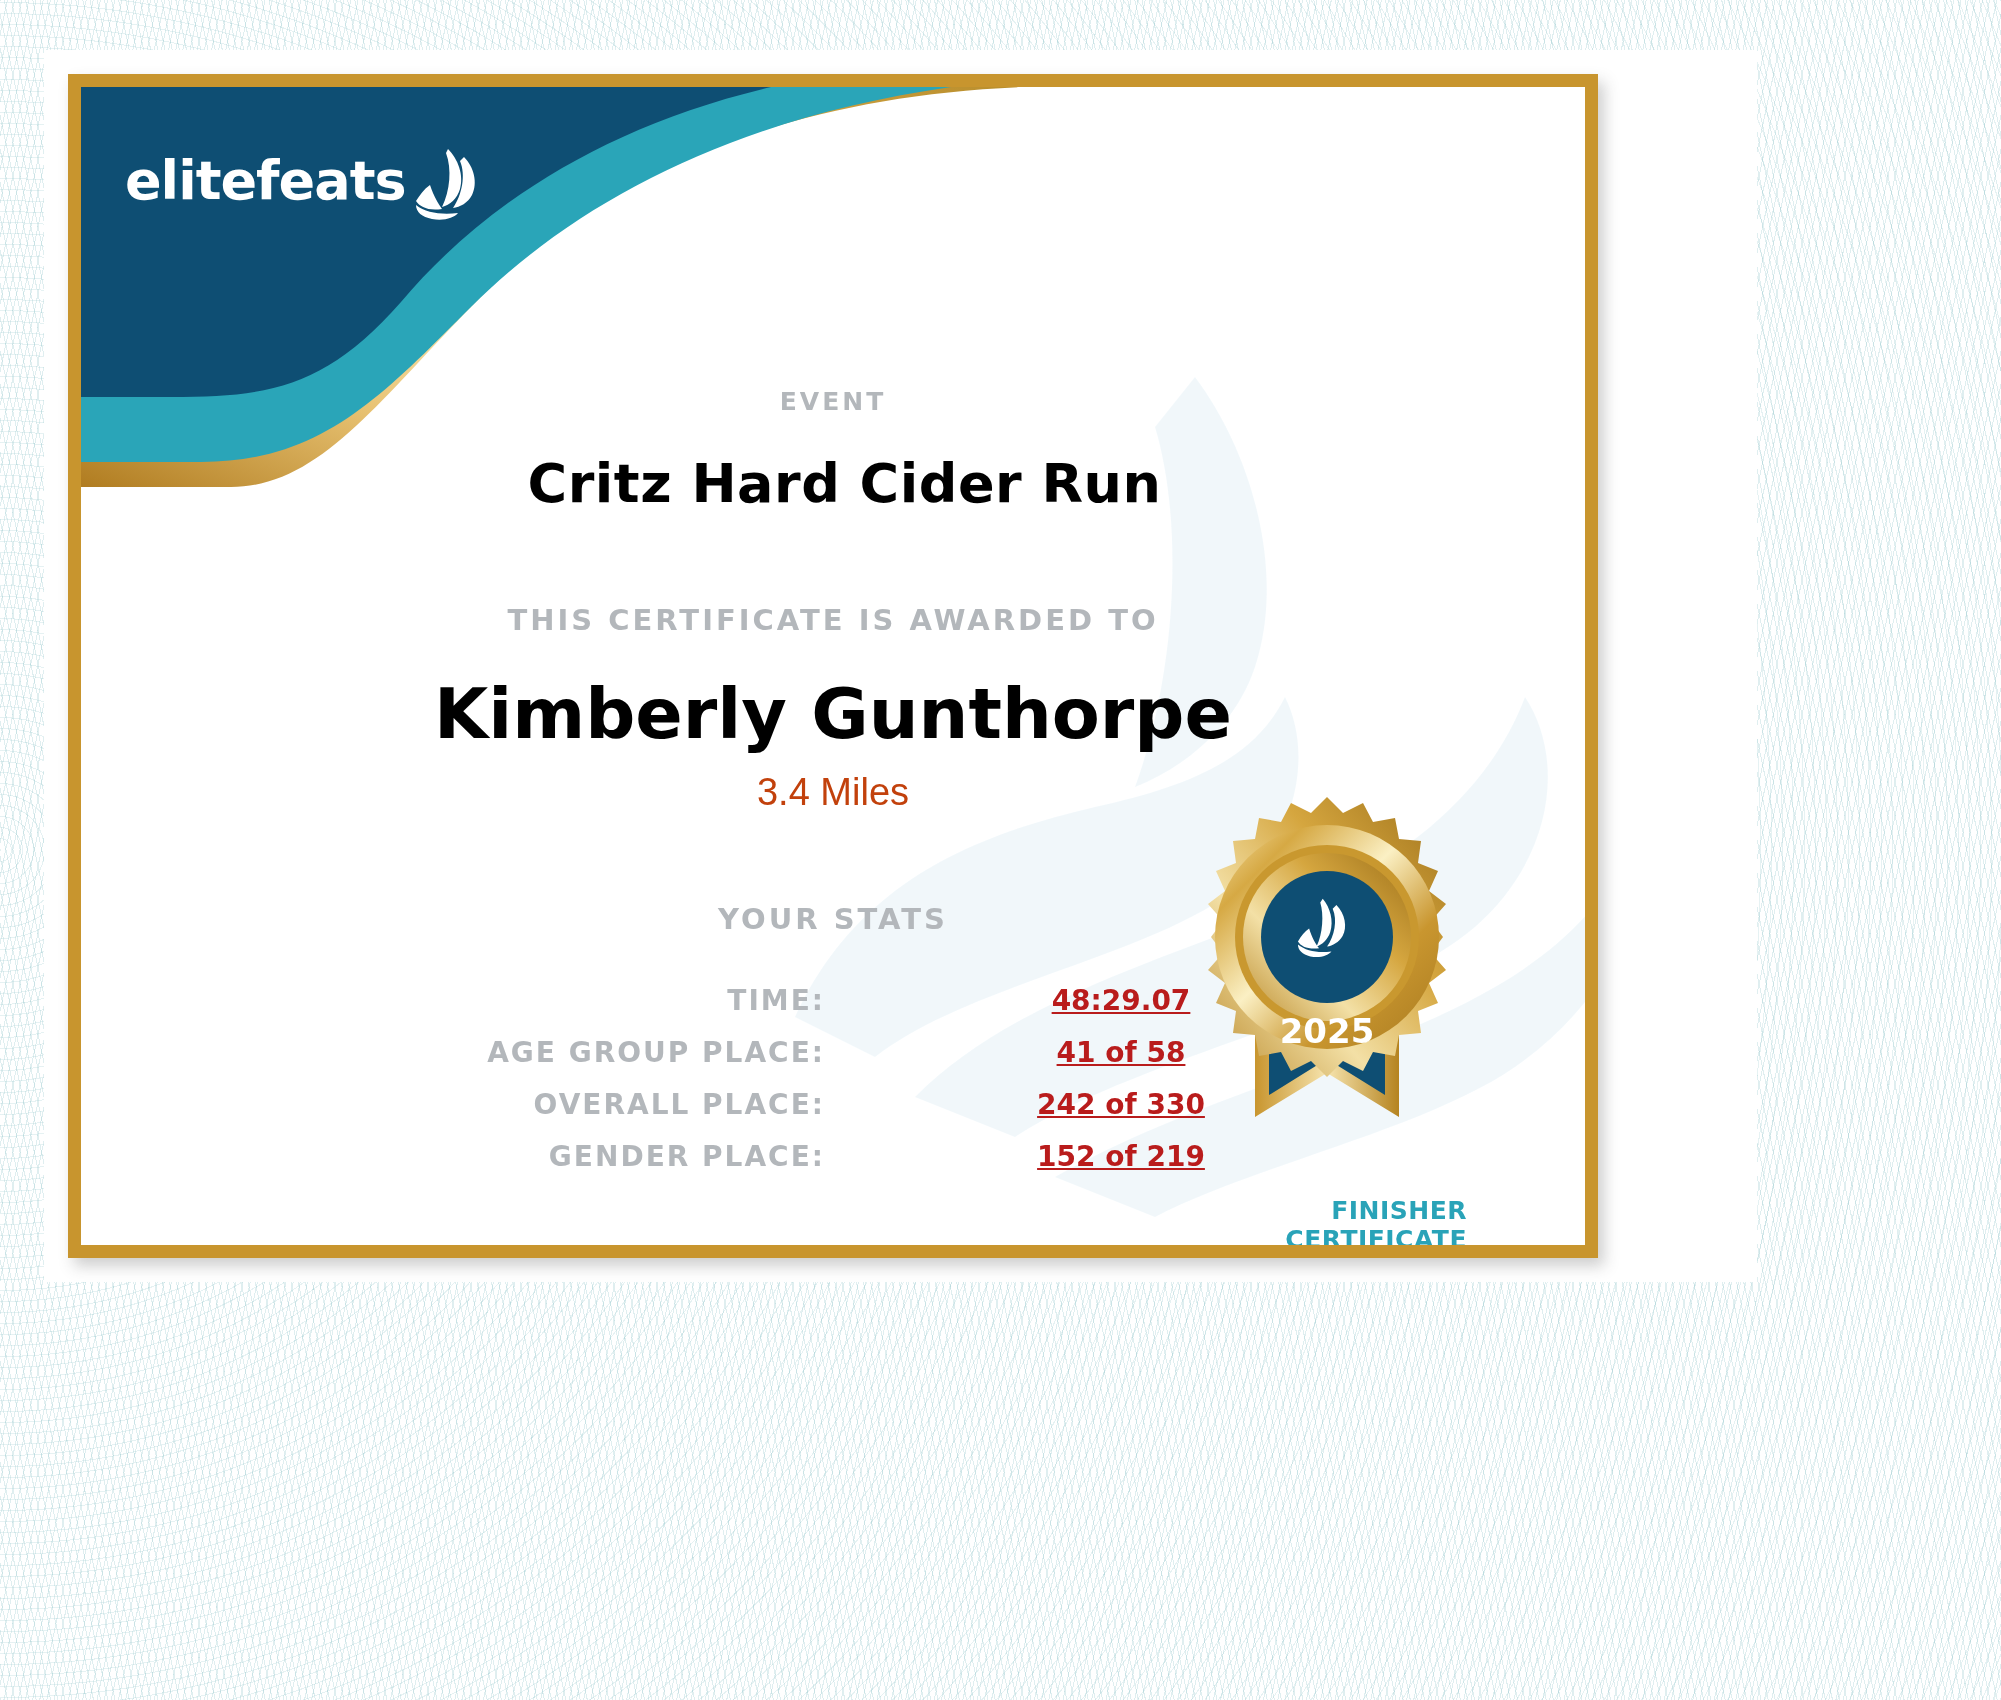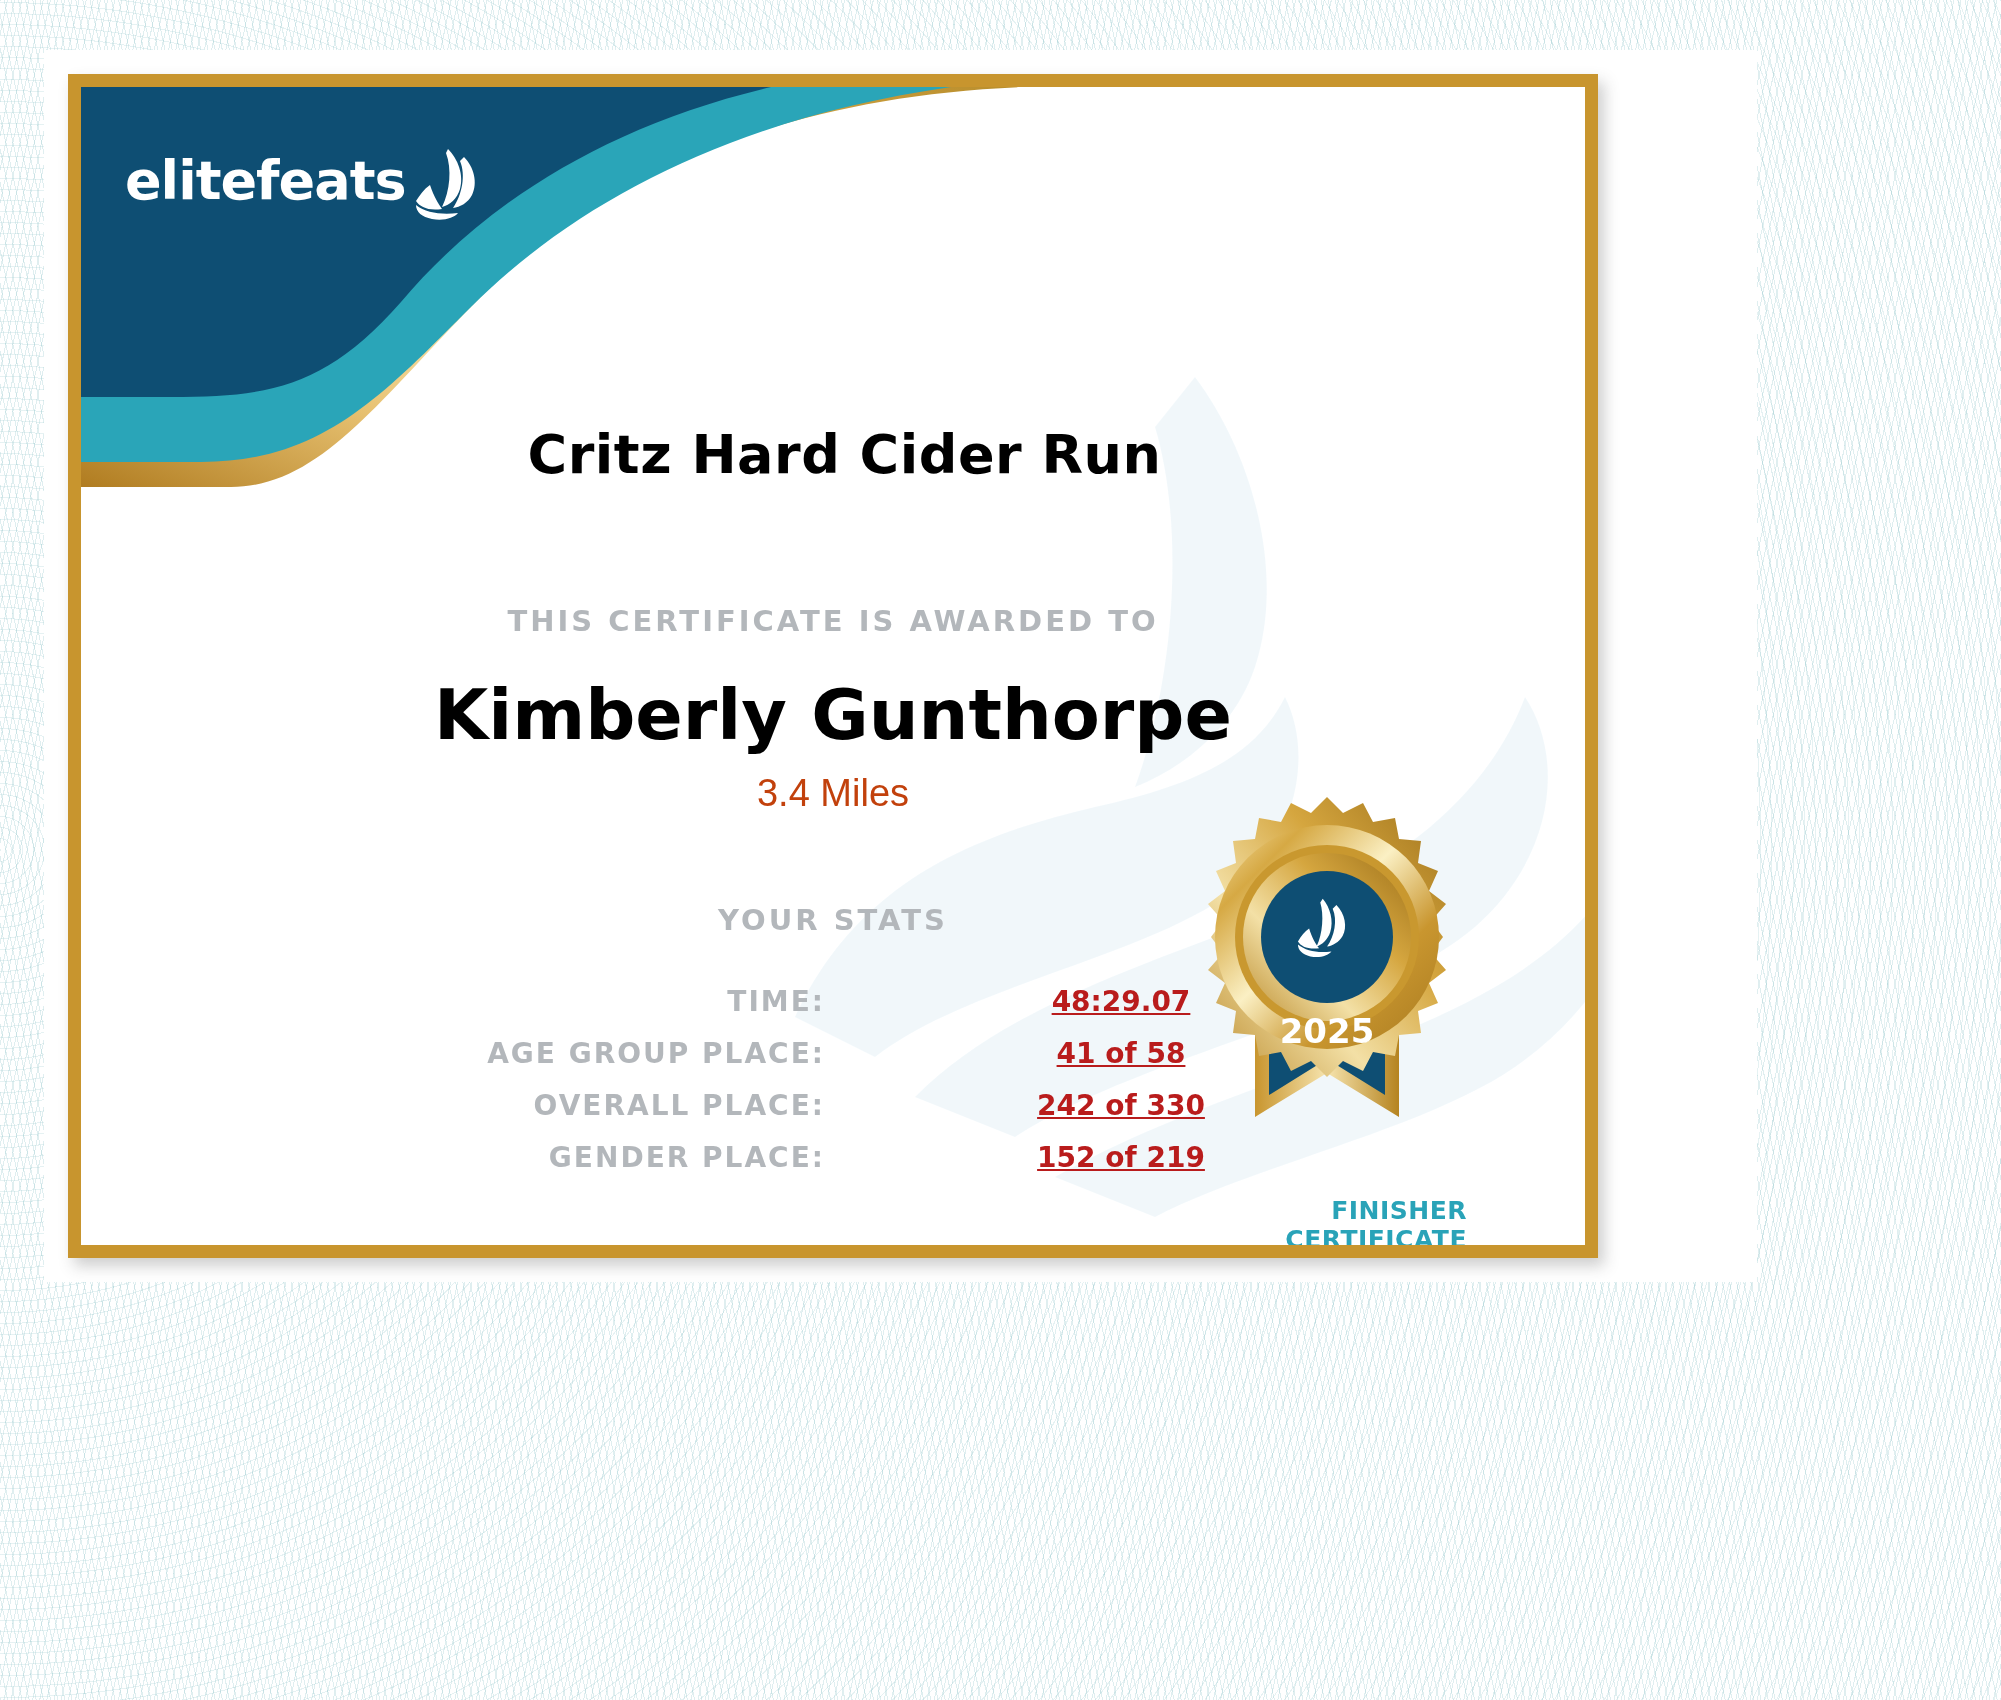--- a/index.html
+++ b/index.html
@@ -120,21 +120,21 @@
   .event-name {
     margin-top: 36px;
     color: #000000;
     font-size: 54px;
     font-weight: bold;
     letter-spacing: 0.5px;
     font-family: "DejaVu Sans", sans-serif;
     padding-left: 23px;
   }
   .awarded-label {
-    margin-top: 118px;
+    margin-top: 88px;
     color: #b3b7bb;
     letter-spacing: 3px;
     font-size: 29px;
     font-family: "DejaVu Sans", sans-serif;
     font-weight: bold;
   }
   .recipient {
     margin-top: 36px;
     color: #000000;
     font-size: 70px;
@@ -247,20 +247,21 @@
           <g fill="#ffffff">
             <path d="M40 4 C50 14 56 30 52 44 C49 54 42 60 34 62 C42 46 44 24 38 8 Z"></path>
             <path d="M56 12 C66 22 70 38 64 50 C60 58 52 62 45 63 C54 50 58 30 52 16 Z"></path>
             <path d="M22 40 C26 52 30 58 34 64 C20 66 12 62 8 56 C12 50 16 44 22 40 Z"></path>
             <path d="M8 60 C18 68 34 70 50 68 C46 73 36 76 24 74 C14 72 8 67 8 60 Z"></path>
           </g>
         </svg>
       </div>
 
       <div class="content">
+        <div class="label">EVENT</div>
         <div class="event-name">Critz Hard Cider Run</div>
 
         <div class="awarded-label">THIS CERTIFICATE IS AWARDED TO</div>
         <div class="recipient">Kimberly Gunthorpe</div>
         <div class="distance">3.4 Miles</div>
 
         <div class="stats-label">YOUR STATS</div>
 
         <div class="stats">
           <div class="stat-row">

